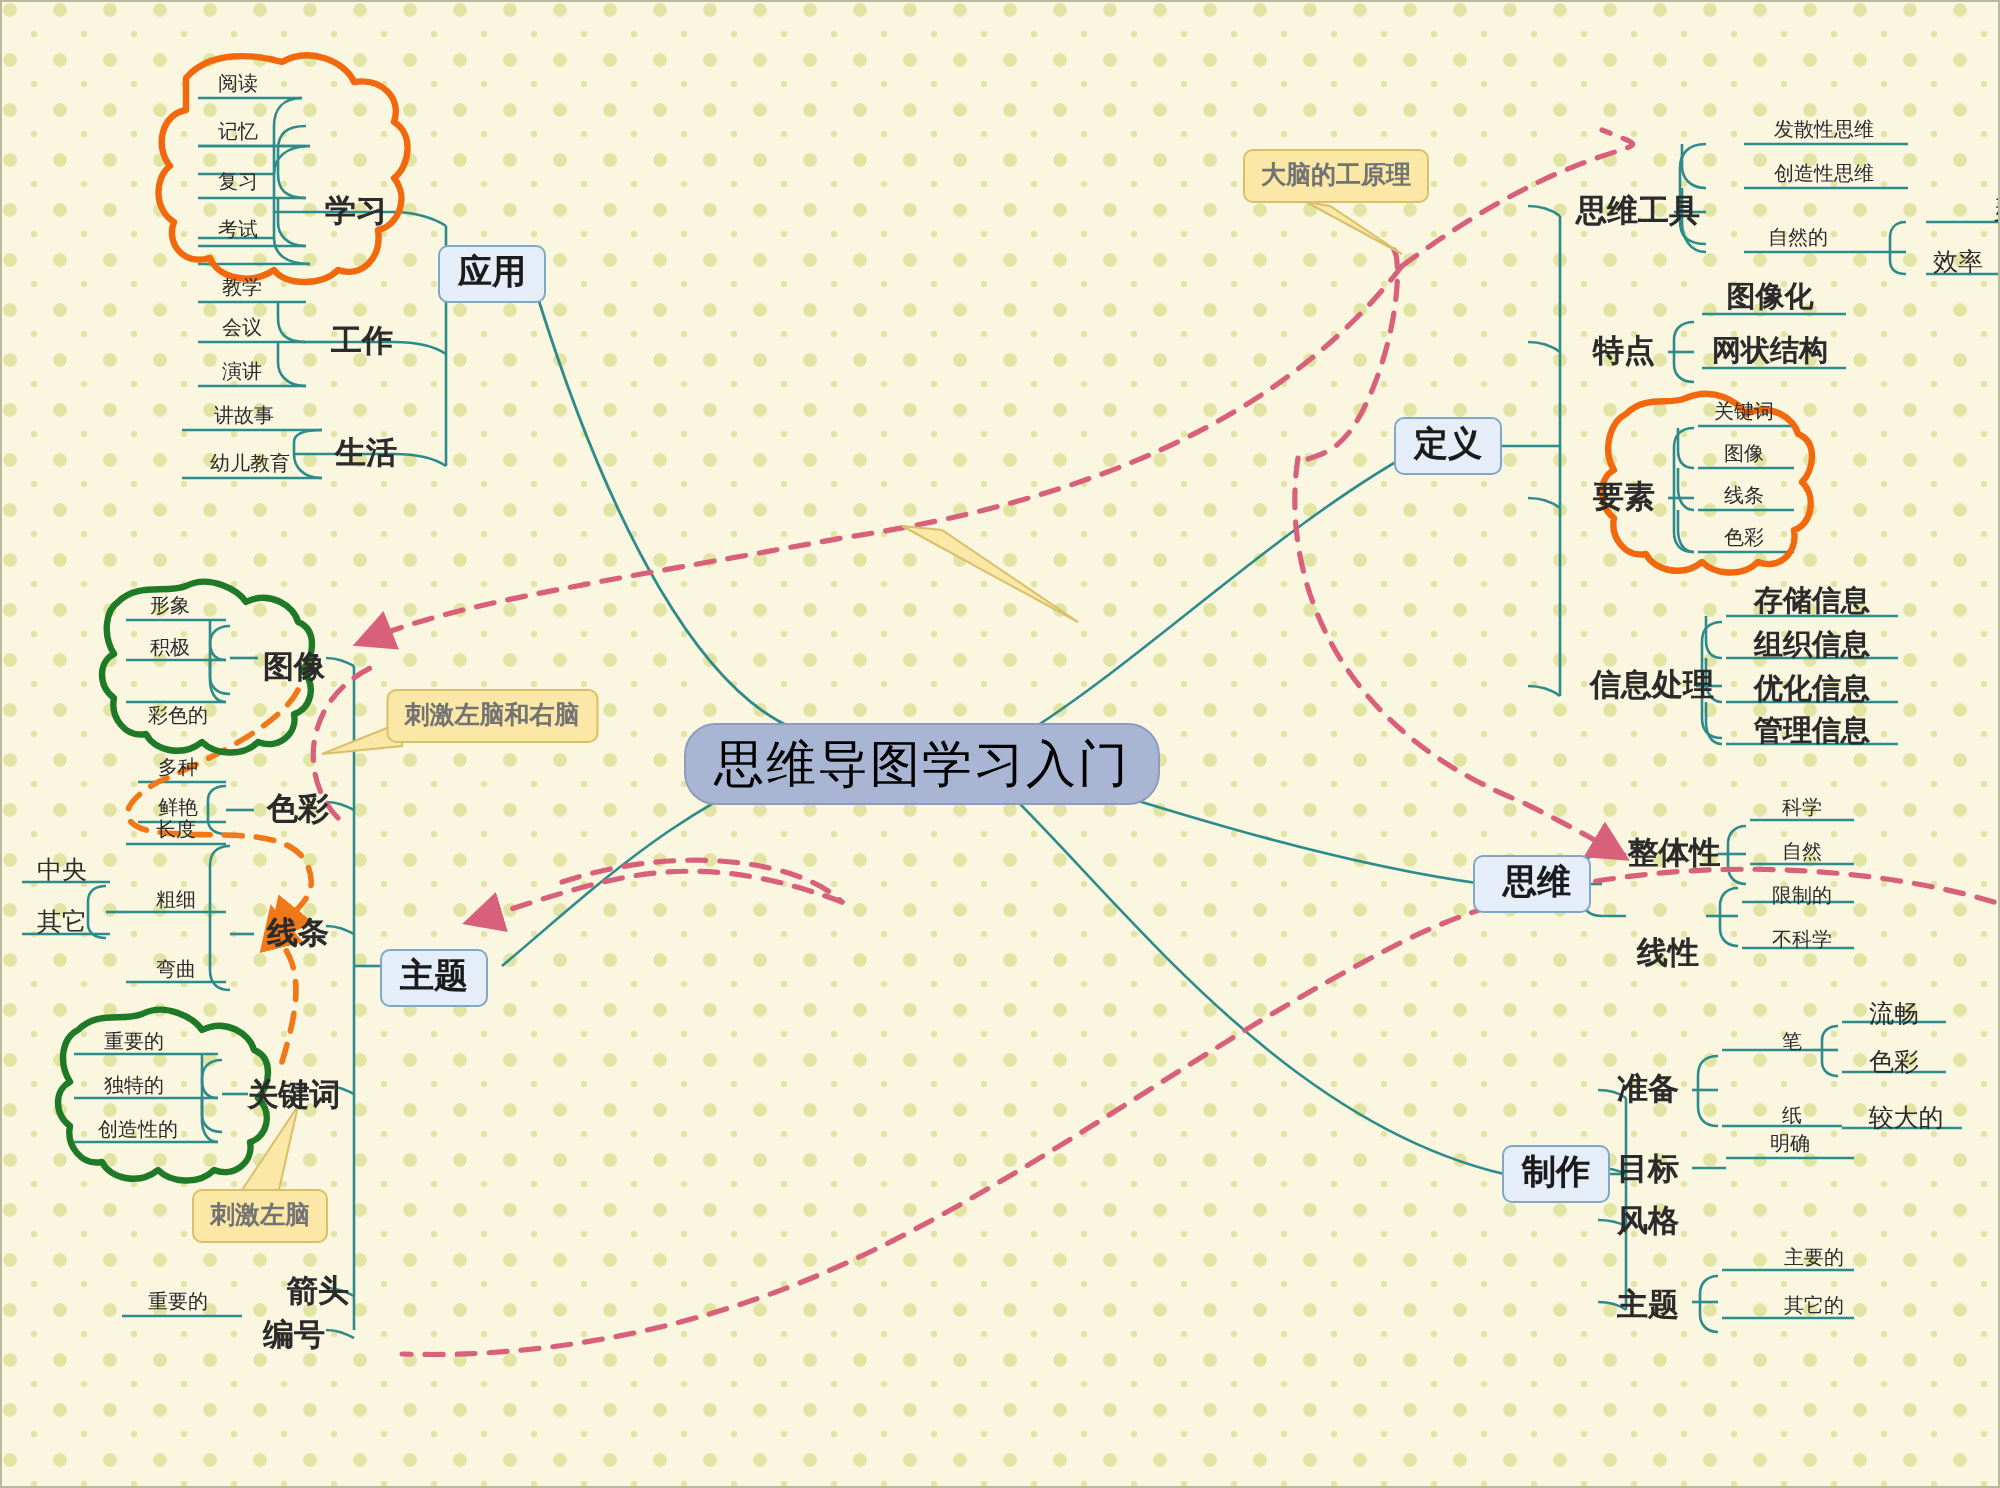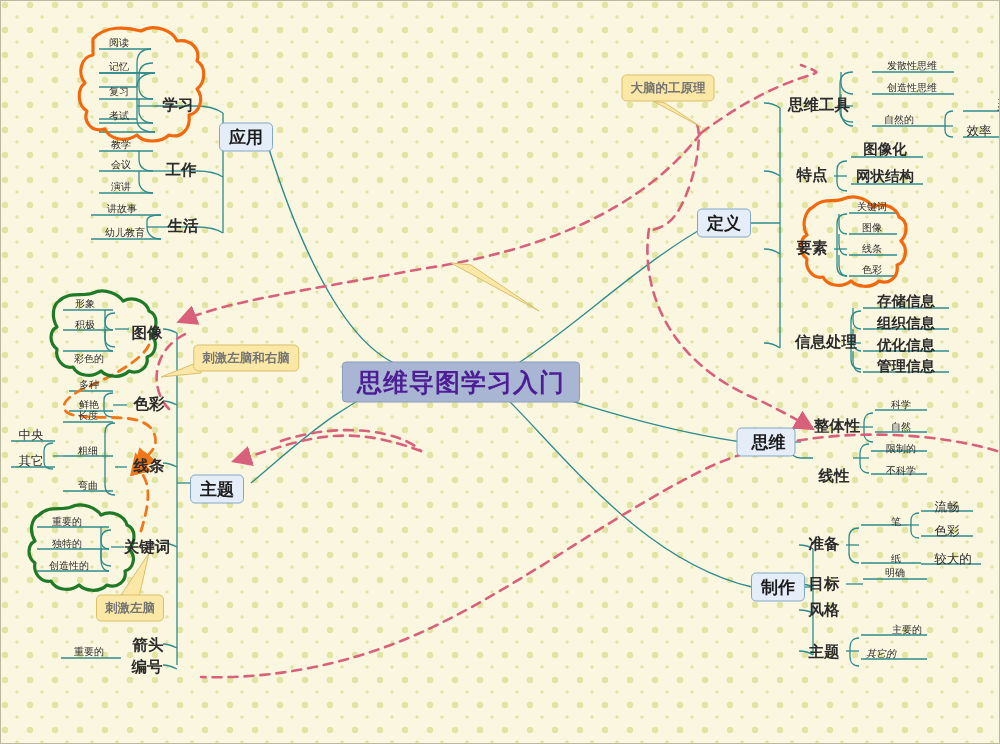--- a/index.html
+++ b/index.html
@@ -32,26 +32,26 @@
     font-size:17px;
     font-weight:bold;
     background:#e5edf9;
     border:1px solid #7fa8c8;
     border-radius:5px;
     padding:5px 9px;
     color:#1b1b1b;
   }
   .root{
     font-size:25px;
-    font-weight:bold;
+    font-weight:normal;
     background:#a8b6d4;
     border:1px solid #8d9cbd;
-    border-radius:4px;
+    border-radius:16px;
     padding:7px 14px;
-    color:#4c1d95;
+    color:#000000;
     letter-spacing:1px;
   }
   .lvl2{font-size:15.5px;font-weight:bold;}
   .lvl3{font-size:10px;}
   .lvl3b{font-size:14.5px;font-weight:bold;}
   .lvl4{font-size:12.5px;}
   .callout{
     position:absolute;
     transform:translate(-50%,-50%);
     background:#fbe8a6;
@@ -346,21 +346,21 @@
   <div class="node lvl3" style="left:895px;top:521px;">笔</div>
   <div class="node lvl4" style="left:946px;top:506px;">流畅</div>
   <div class="node lvl4" style="left:946px;top:530px;">色彩</div>
   <div class="node lvl3" style="left:895px;top:558px;">纸</div>
   <div class="node lvl4" style="left:952px;top:558px;">较大的</div>
   <div class="node lvl2" style="left:823px;top:584px;">目标</div>
   <div class="node lvl3" style="left:894px;top:572px;">明确</div>
   <div class="node lvl2" style="left:823px;top:610px;">风格</div>
   <div class="node lvl2" style="left:823px;top:652px;">主题</div>
   <div class="node lvl3" style="left:906px;top:629px;">主要的</div>
-  <div class="node lvl3" style="left:880px;top:653px;font-style:italic;">其它的</div>
+  <div class="node lvl3" style="left:906px;top:653px;">其它的</div>
 
   <div class="node lvl1" style="left:216px;top:488px;">主题</div>
 
   <div class="node lvl2" style="left:146px;top:333px;">图像</div>
   <div class="node lvl3" style="left:84px;top:303px;">形象</div>
   <div class="node lvl3" style="left:84px;top:324px;">积极</div>
   <div class="node lvl3" style="left:88px;top:345px;margin-top:13px;">彩色的</div>
 
   <div class="node lvl2" style="left:148px;top:404px;">色彩</div>
   <div class="node lvl3" style="left:88px;top:384px;">多种</div>
@@ -371,21 +371,21 @@
   <div class="node lvl3" style="left:87px;top:450px;">粗细</div>
   <div class="node lvl4" style="left:30px;top:434px;">中央</div>
   <div class="node lvl4" style="left:30px;top:460px;">其它</div>
   <div class="node lvl3" style="left:87px;top:485px;">弯曲</div>
 
   <div class="node lvl2" style="left:146px;top:547px;">关键词</div>
   <div class="node lvl3" style="left:66px;top:521px;">重要的</div>
   <div class="node lvl3" style="left:66px;top:543px;">独特的</div>
   <div class="node lvl3" style="left:68px;top:565px;">创造性的</div>
 
-  <div class="node lvl2" style="left:147px;top:645px;">箭头</div>
+  <div class="node lvl2" style="left:158px;top:645px;">箭头</div>
   <div class="node lvl2" style="left:146px;top:667px;">编号</div>
   <div class="node lvl3" style="left:88px;top:651px;">重要的</div>
 
   <div class="callout" style="left:667px;top:87px;">大脑的工原理</div>
   <div class="callout" style="left:245px;top:357px;font-family:Liberation Mono, monospace;">刺激左脑和右脑</div>
   <div class="callout" style="left:129px;top:607px;">刺激左脑</div>
 
 </div>
 
 </body></html>

